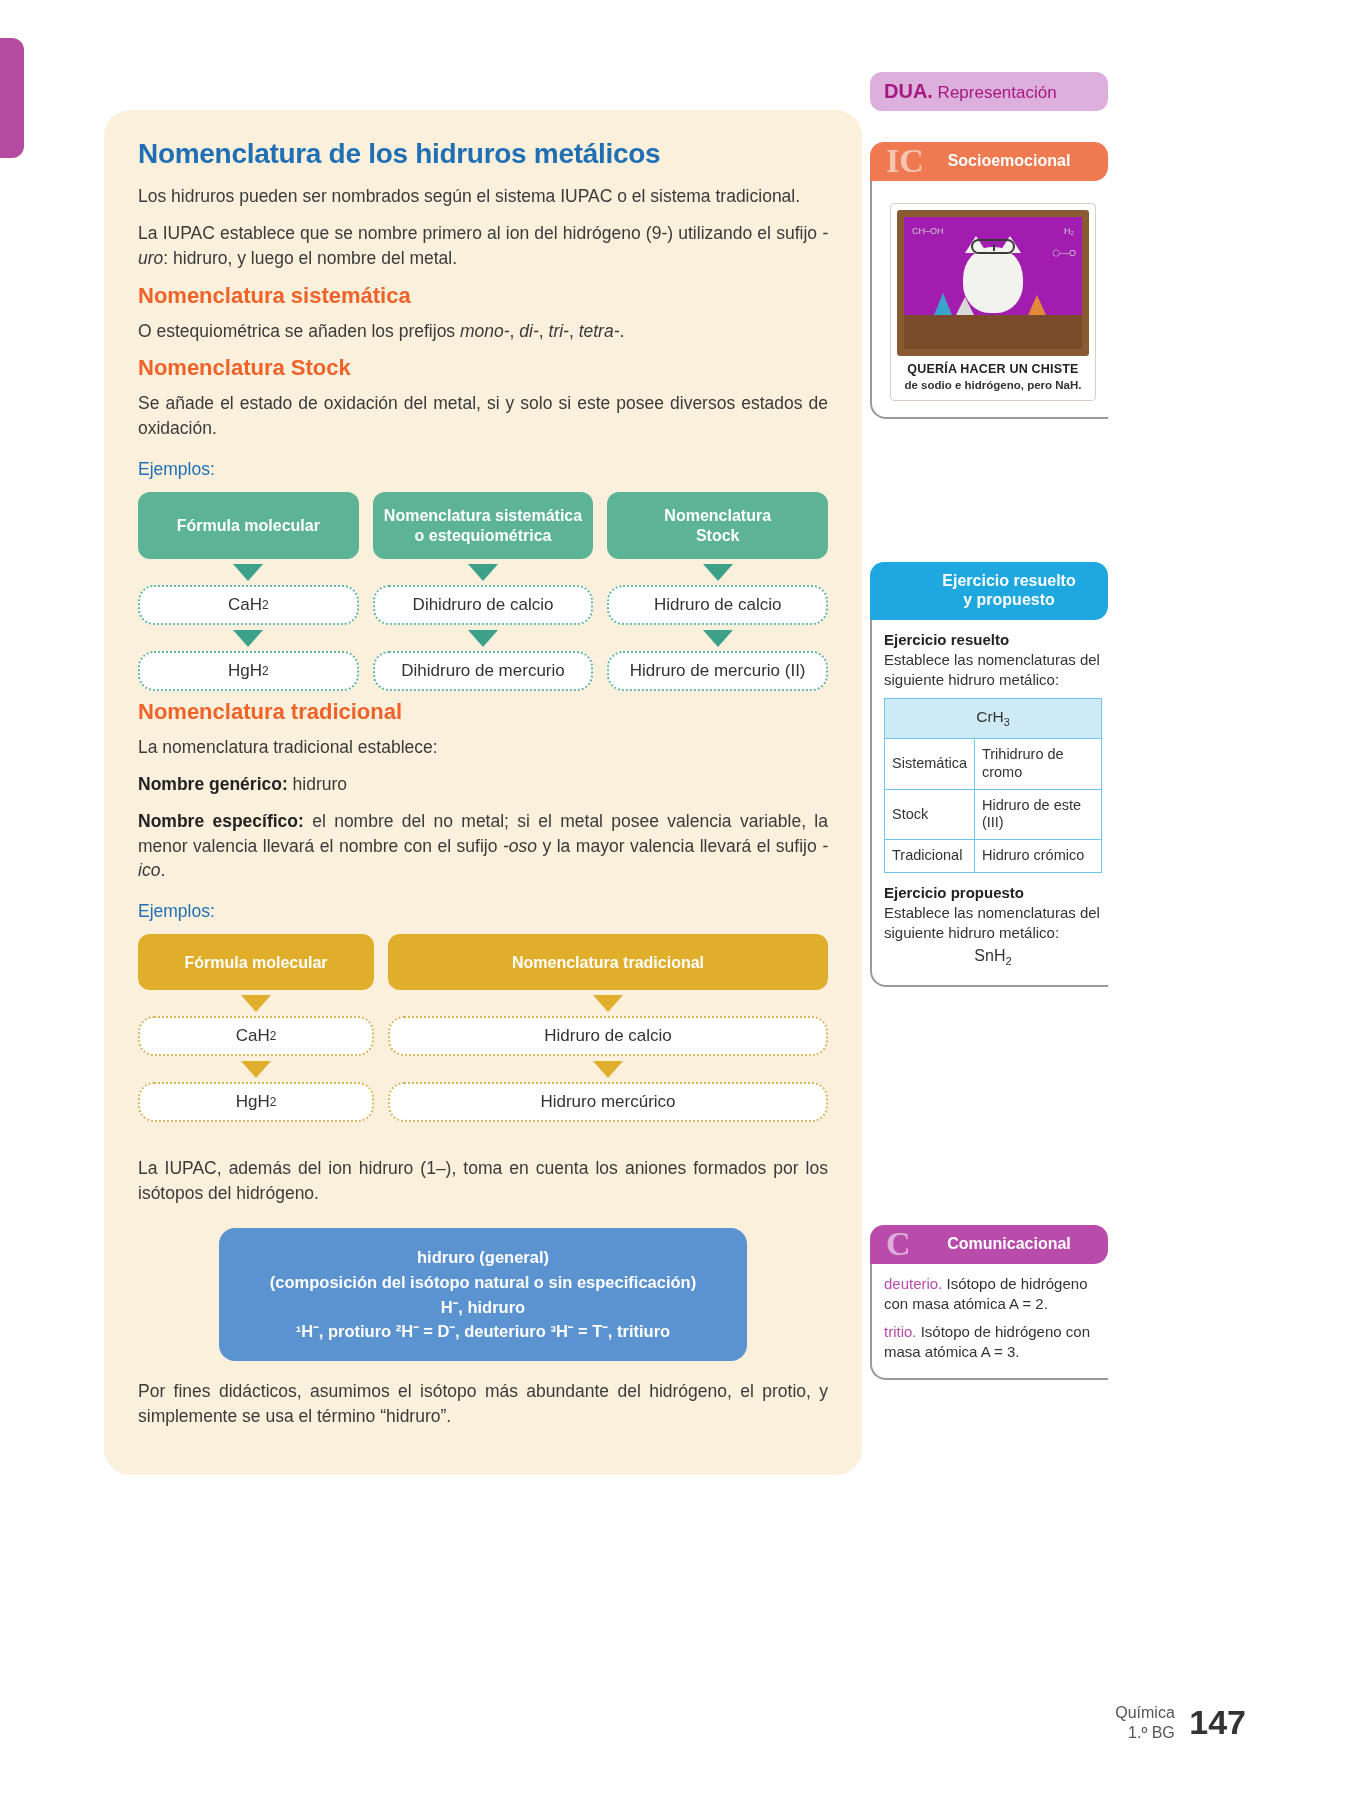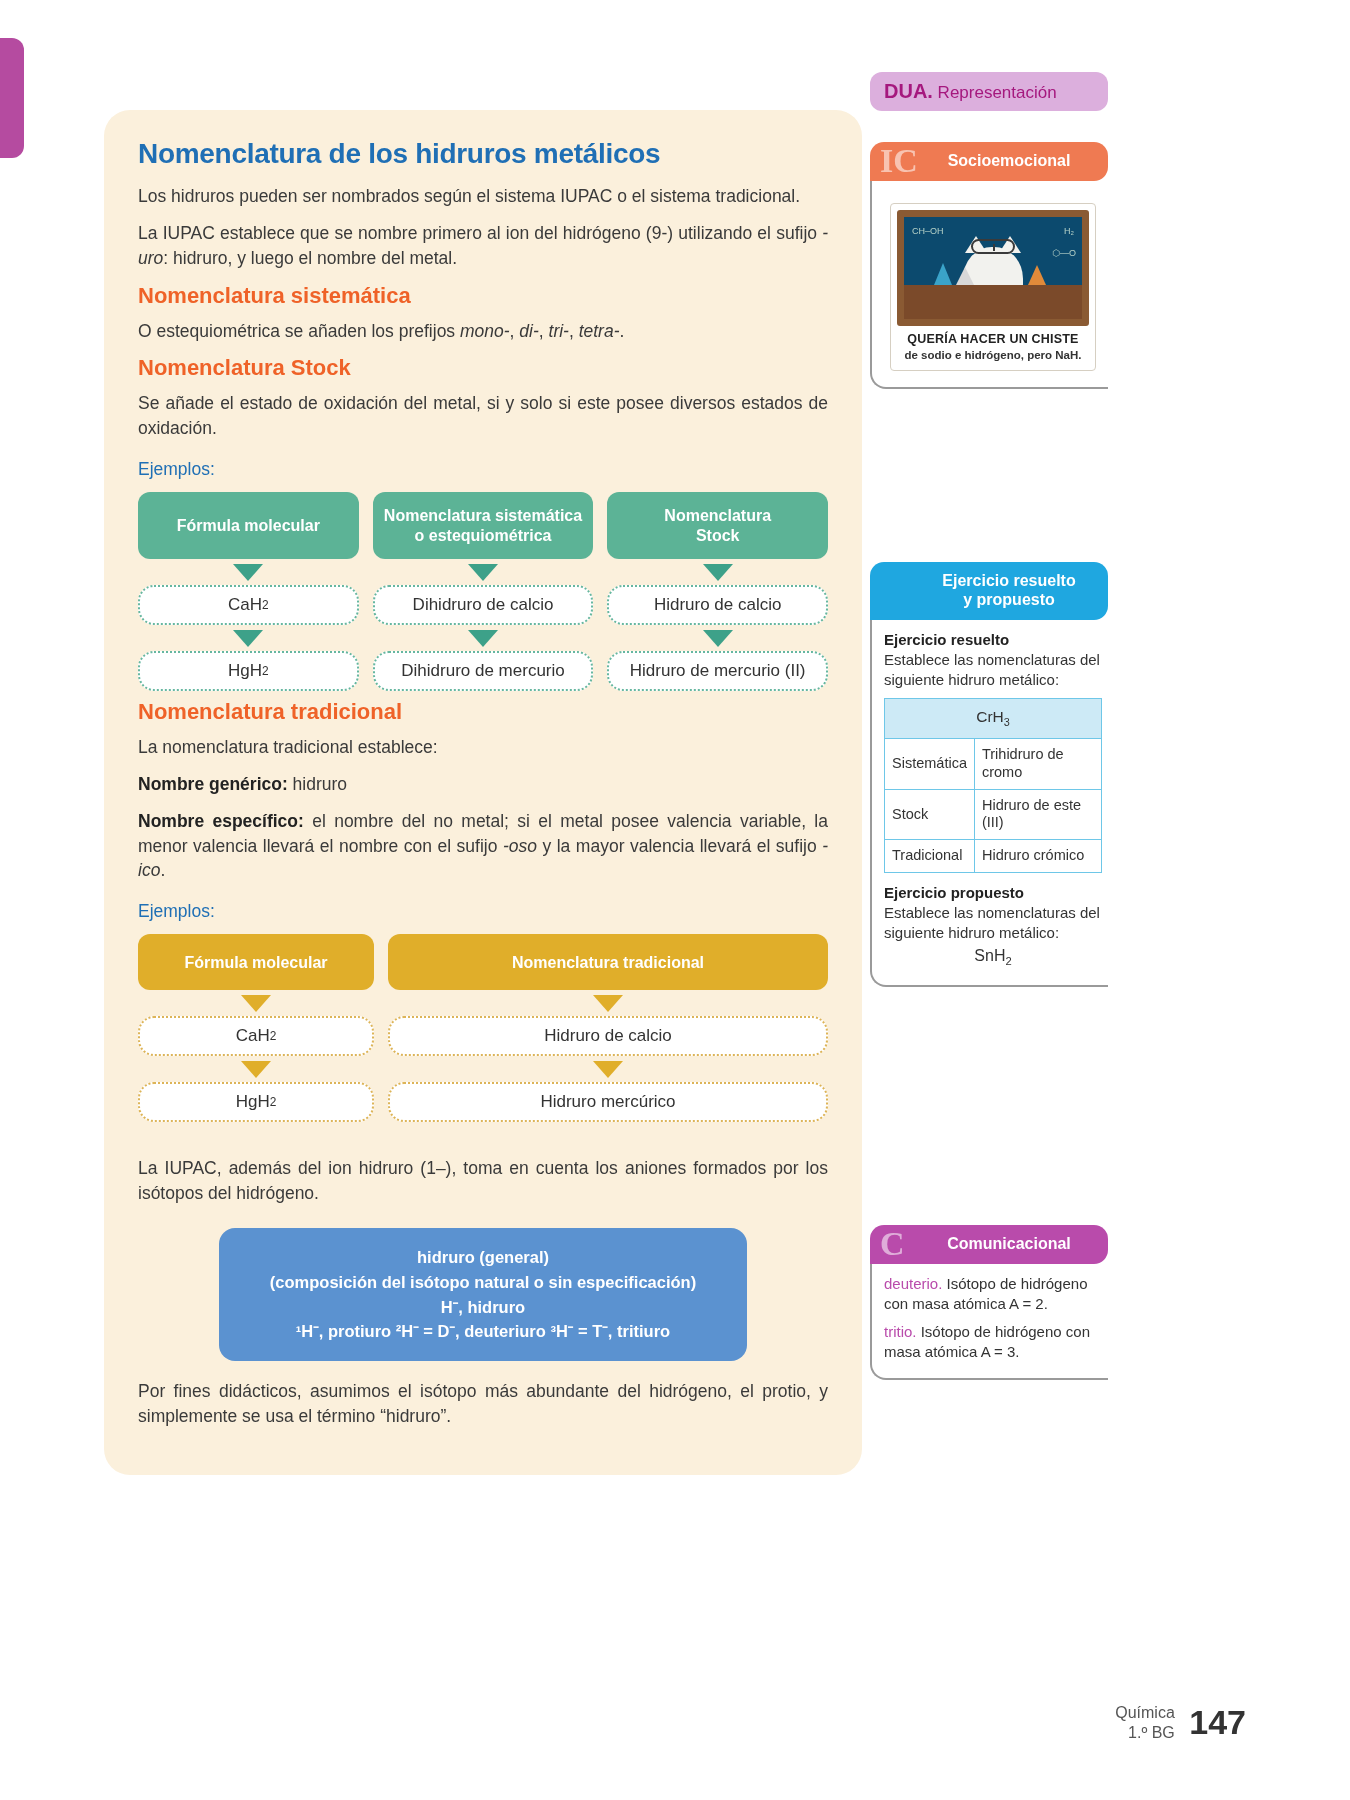--- a/index.html
+++ b/index.html
@@ -87,40 +87,40 @@
   }
   .dua-chip b { font-size: 20px; font-weight: bold; }
 
   .card { position: absolute; }
   .card-header {
     border-radius: 14px; color: #fff; font-weight: bold;
     font-size: 16px; text-align: center; line-height: 1.18;
     padding: 10px 12px 10px 52px; position: relative;
   }
   .card-header .glyph {
-    position: absolute; left: 10px; top: 50%; transform: translateY(-50%);
+    position: absolute; left: 16px; top: 50%; transform: translateY(-50%);
     font-size: 34px; font-weight: bold; color: rgba(255,255,255,.55);
     font-family: "Liberation Serif", serif; line-height: 1;
   }
   .card-body {
     border-left: 2px solid #9a9a9a; border-bottom: 2px solid #9a9a9a;
     border-radius: 0 0 0 16px; padding: 10px 6px 16px 12px;
     font-size: 15px; color: #333; line-height: 1.34;
   }
   .card-body b { font-weight: bold; color: #222; }
 
   
   #card-socio { left: 870px; top: 142px; width: 238px; }
   #card-socio .card-header { background: #ef7a52; border-radius: 14px 14px 14px 0; }
   .cartoon {
     margin: 12px auto 0; width: 206px; background: #fff;
     border: 1px solid #d6cfc2; border-radius: 4px; padding: 6px;
   }
   .chalk {
-    position: relative; height: 116px; background: #0c4a6e;
+    position: relative; height: 146px; background: #a21caf;
     border: 7px solid #8a5a33; border-radius: 3px; overflow: hidden;
   }
   .chalk .scribble { position: absolute; color: #cfe6d5; font-size: 9px; opacity:.85; }
   .cat {
     position: absolute; left: 50%; top: 30px; transform: translateX(-50%);
     width: 60px; height: 66px; background: #f2f2ee;
     border-radius: 48% 48% 44% 44%;
   }
   .cat:before, .cat:after {
     content:""; position:absolute; top:-11px; width:0; height:0;

